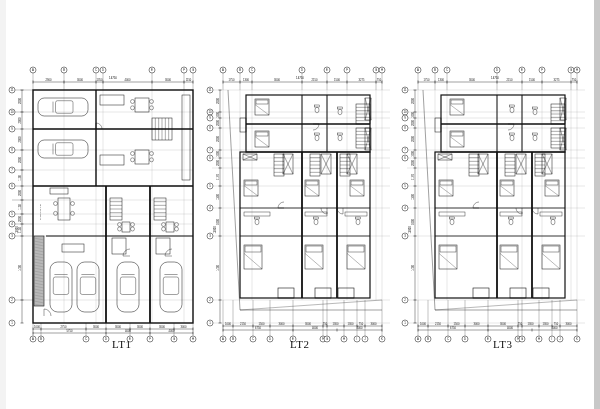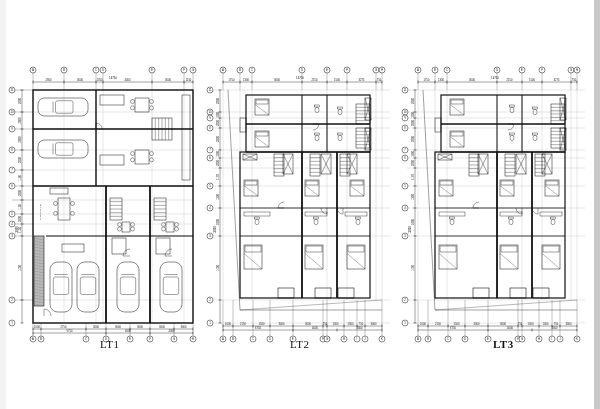--- a/index.html
+++ b/index.html
@@ -1010,15 +1010,15 @@
         <path d="M522,214 A6,6 0 0 1 516,208" fill="none" stroke="#111111" stroke-width="0.4"></path>
         <line x1="522" y1="208" x2="522" y2="214" stroke="#111111" stroke-width="0.4"></line>
       </g>
       <g>
         <path d="M538,214 A6,6 0 0 1 532,208" fill="none" stroke="#111111" stroke-width="0.4"></path>
         <line x1="538" y1="208" x2="538" y2="214" stroke="#111111" stroke-width="0.4"></line>
       </g>
     </g>
   </svg>
 
-<div class="plan-title" style="left:100px;top:338px;">LT1</div>
+<div class="plan-title" style="left:112px;top:338px;">LT1</div>
 <div class="plan-title" style="left:290px;top:338px;">LT2</div>
-<div class="plan-title" style="left:493px;top:338px;font-weight:bold;">LT3</div>
+<div class="plan-title" style="left:493px;top:338px;">LT3</div>
 
 </body></html>

